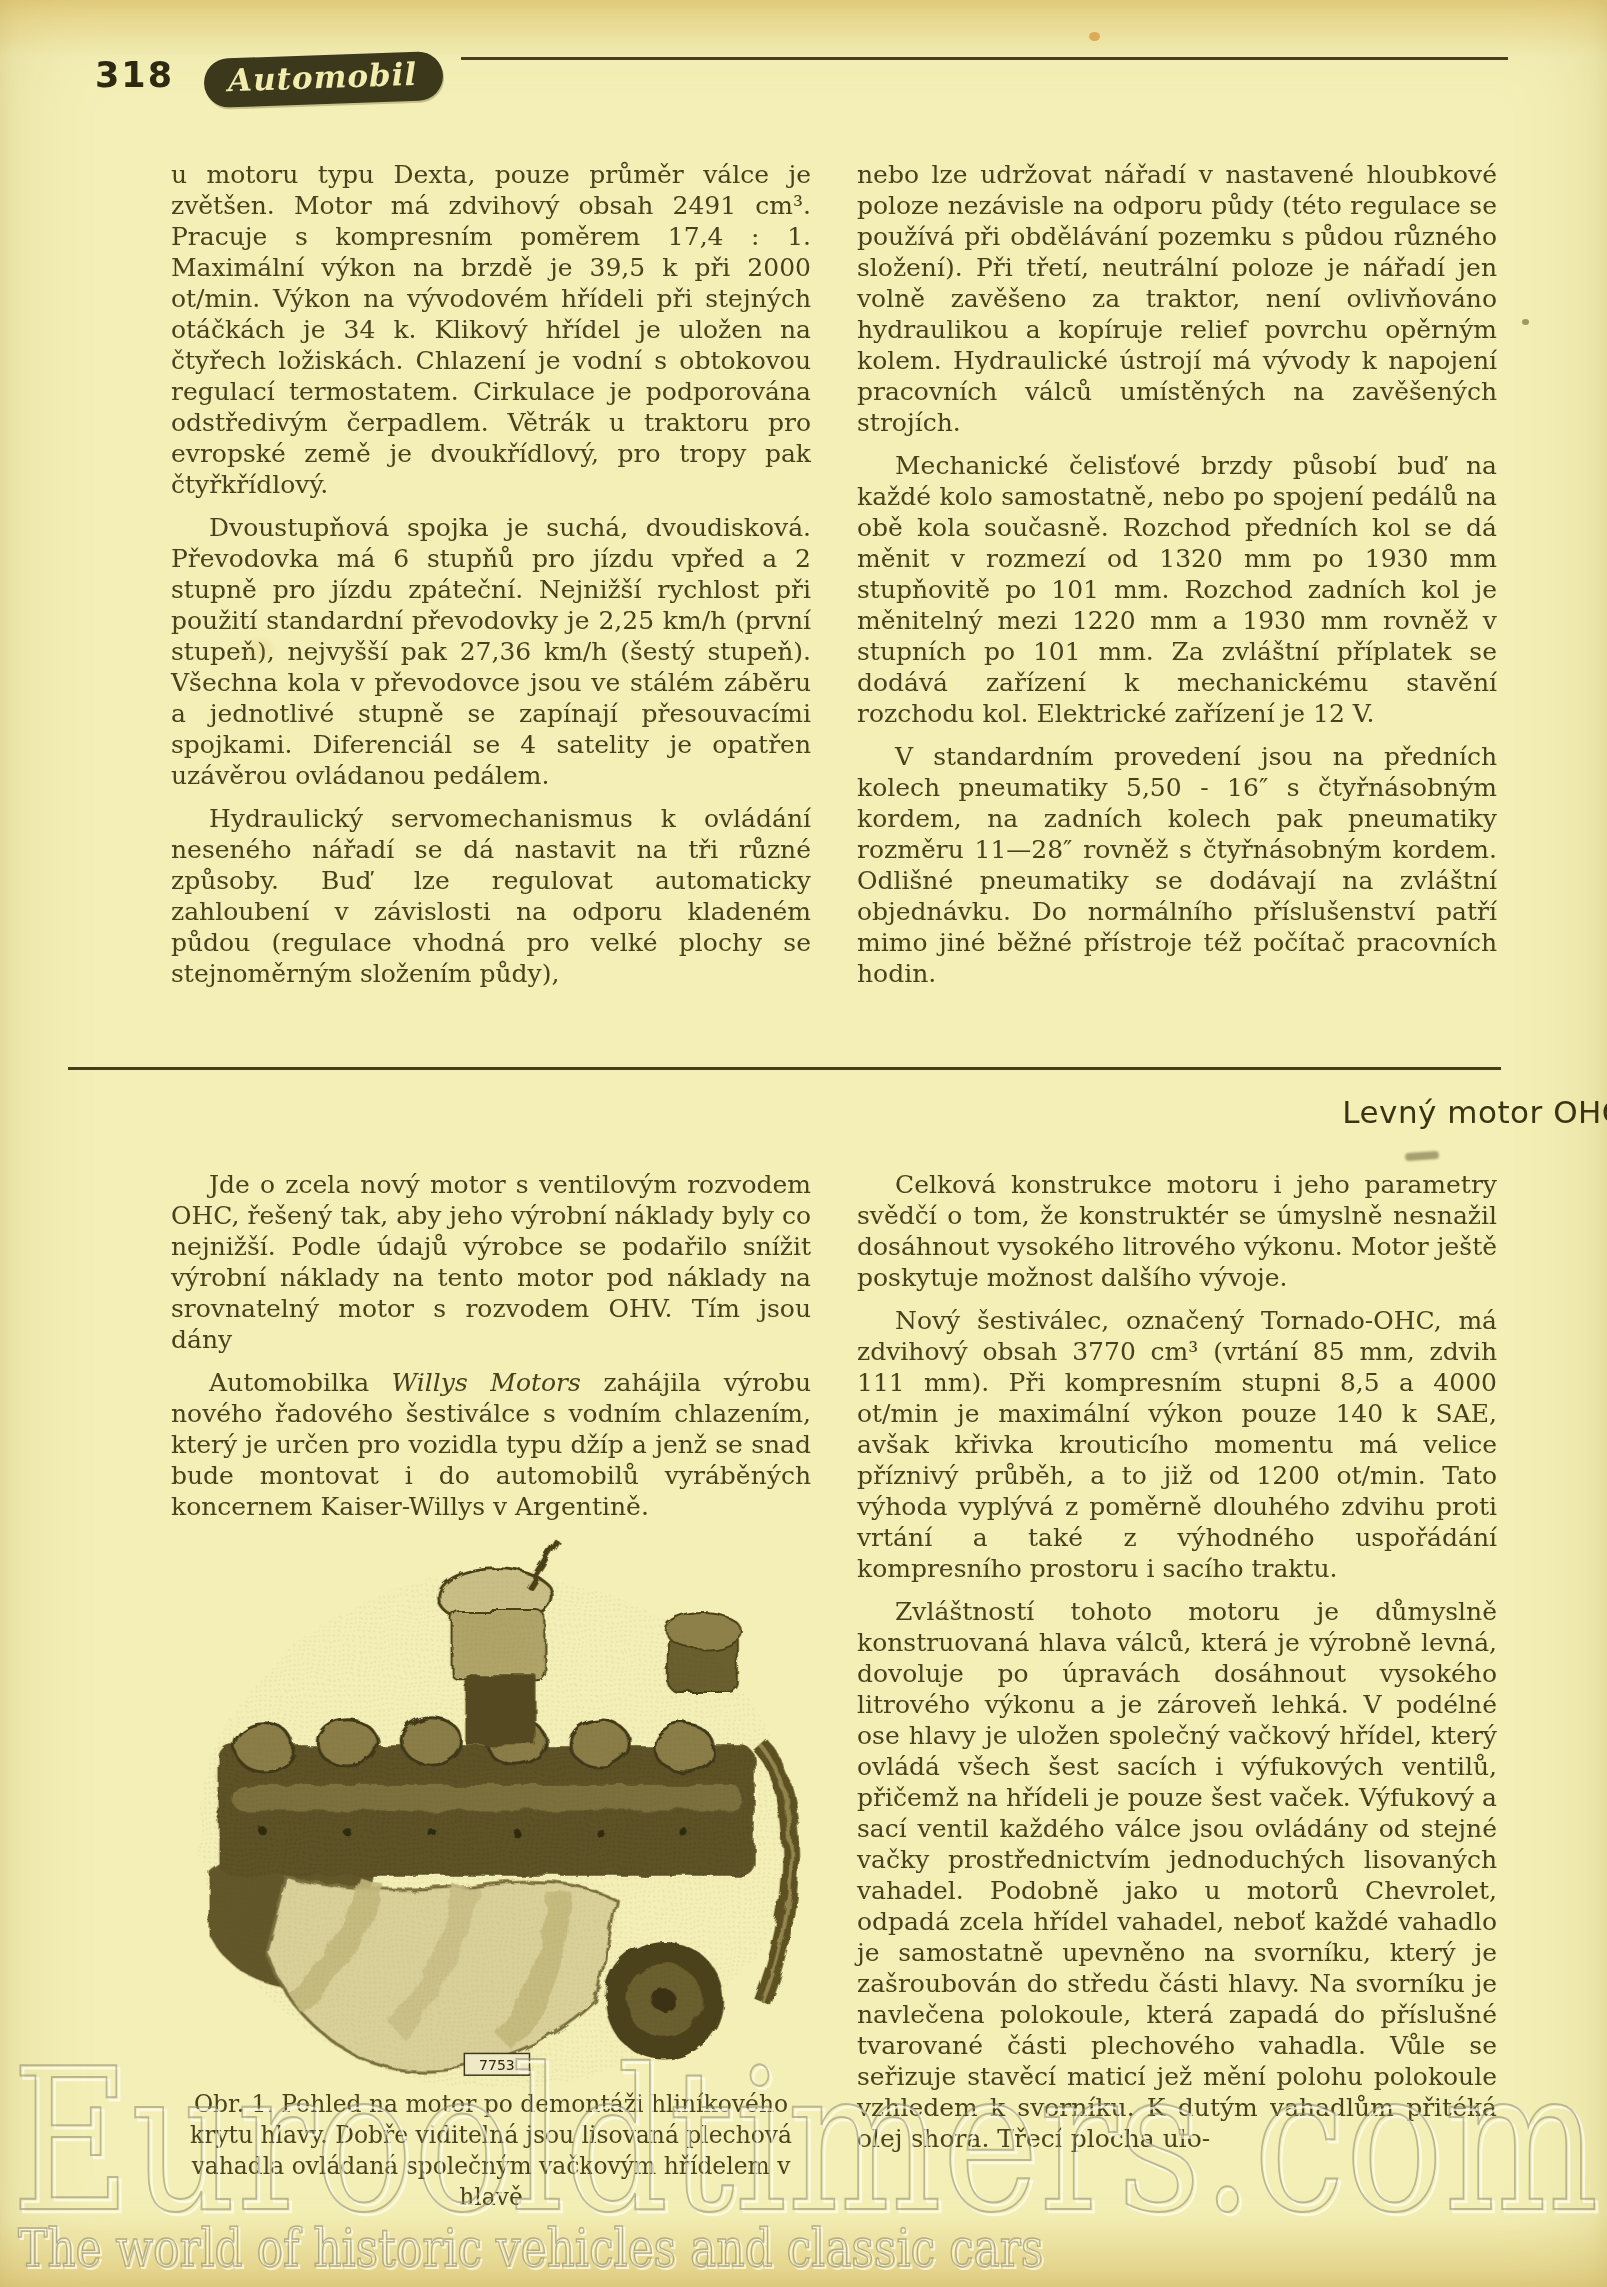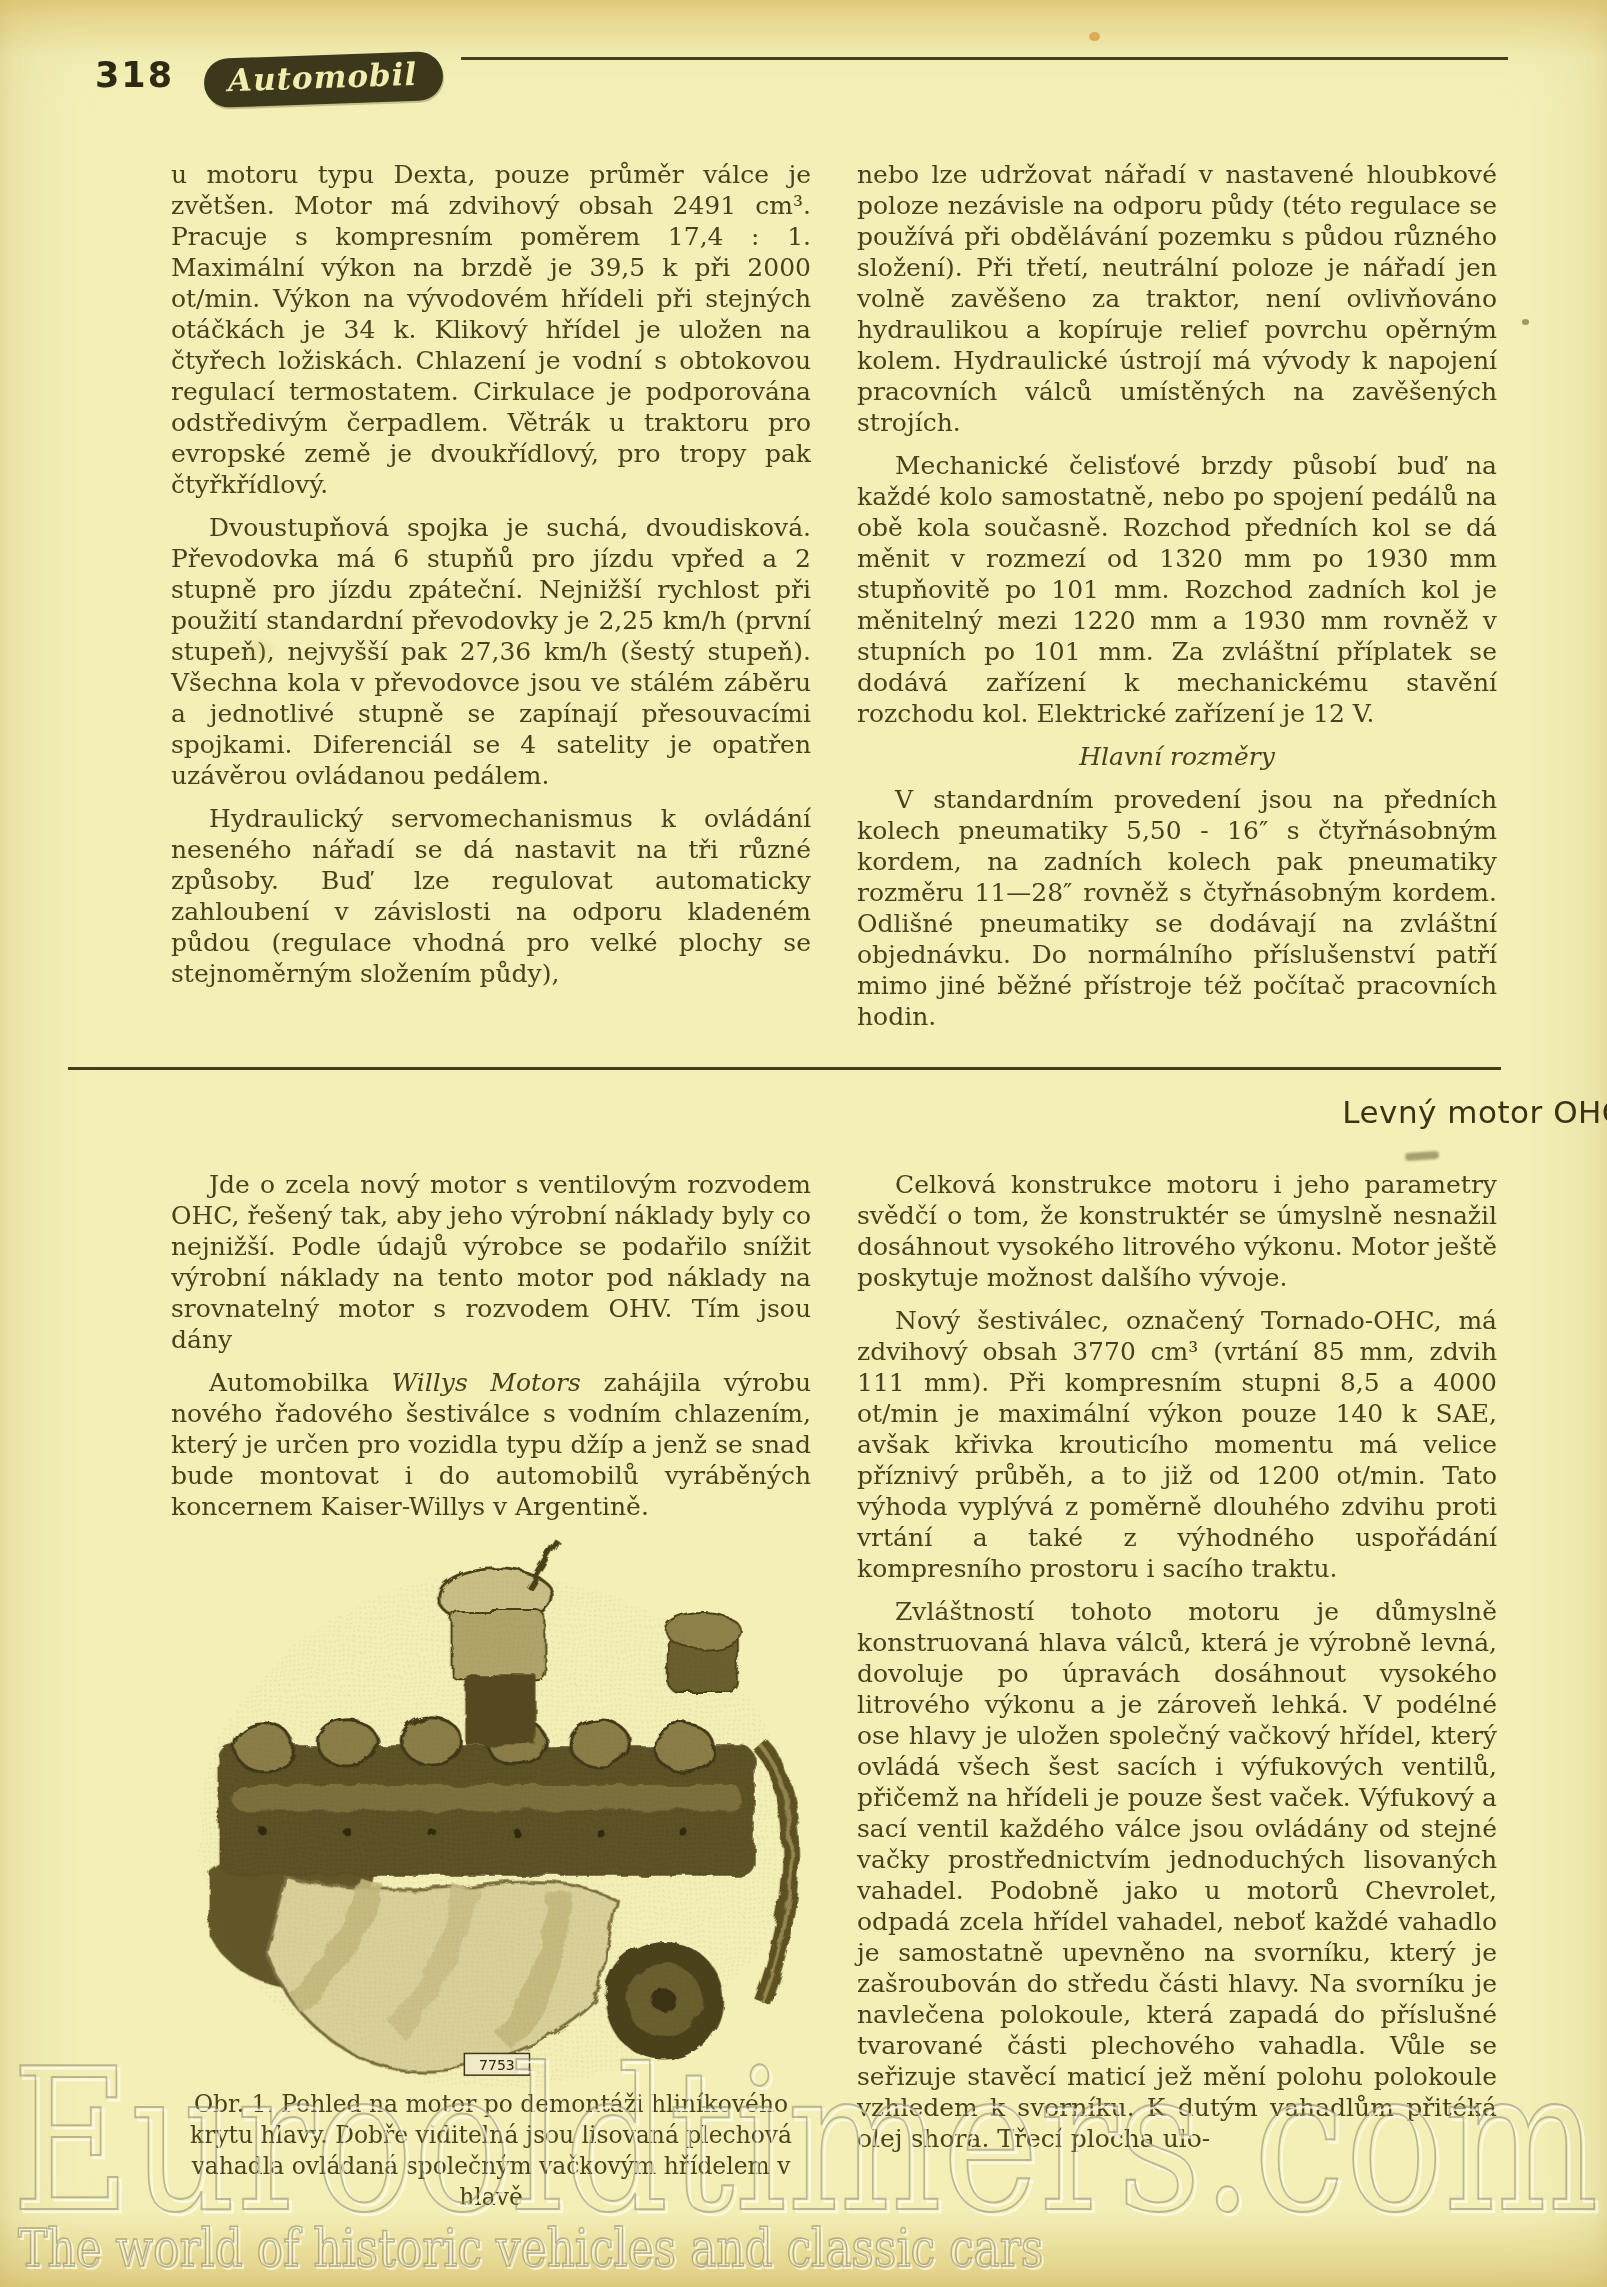--- a/index.html
+++ b/index.html
@@ -59,21 +59,20 @@
 
 <div class="col" id="sec1-left">
   <p>u motoru typu Dexta, pouze průměr válce je zvětšen. Motor má zdvihový obsah 2491 cm³. Pracuje s kompresním poměrem 17,4 : 1. Maximální výkon na brzdě je 39,5 k při 2000 ot/min. Výkon na vývodovém hřídeli při stejných otáčkách je 34 k. Klikový hřídel je uložen na čtyřech ložiskách. Chlazení je vodní s obtokovou regulací termostatem. Cirkulace je podporována odstředivým čerpadlem. Větrák u traktoru pro evropské země je dvoukřídlový, pro tropy pak čtyřkřídlový.</p>
   <p class="ind">Dvoustupňová spojka je suchá, dvoudisková. Převodovka má 6 stupňů pro jízdu vpřed a 2 stupně pro jízdu zpáteční. Nejnižší rychlost při použití standardní převodovky je 2,25 km/h (první stupeň), nejvyšší pak 27,36 km/h (šestý stupeň). Všechna kola v převodovce jsou ve stálém záběru a jednotlivé stupně se zapínají přesouvacími spojkami. Diferenciál se 4 satelity je opatřen uzávěrou ovládanou pedálem.</p>
   <p class="ind">Hydraulický servomechanismus k ovládání neseného nářadí se dá nastavit na tři různé způsoby. Buď lze regulovat automaticky zahloubení v závislosti na odporu kladeném půdou (regulace vhodná pro velké plochy se stejnoměrným složením půdy),</p>
 </div>
 
 <div class="col" id="sec1-right">
   <p>nebo lze udržovat nářadí v nastavené hloubkové poloze nezávisle na odporu půdy (této regulace se používá při obdělávání pozemku s půdou různého složení). Při třetí, neutrální poloze je nářadí jen volně zavěšeno za traktor, není ovlivňováno hydraulikou a kopíruje relief povrchu opěrným kolem. Hydraulické ústrojí má vývody k napojení pracovních válců umístěných na zavěšených strojích.</p>
   <p class="ind">Mechanické čelisťové brzdy působí buď na každé kolo samostatně, nebo po spojení pedálů na obě kola současně. Rozchod předních kol se dá měnit v rozmezí od 1320 mm po 1930 mm stupňovitě po 101 mm. Rozchod zadních kol je měnitelný mezi 1220 mm a 1930 mm rovněž v stupních po 101 mm. Za zvláštní příplatek se dodává zařízení k mechanickému stavění rozchodu kol. Elektrické zařízení je 12 V.</p>
-  <p class="subhead">Hlavní rozměry</p>
   <p class="ind">V standardním provedení jsou na předních kolech pneumatiky 5,50 - 16″ s čtyřnásobným kordem, na zadních kolech pak pneumatiky rozměru 11—28″ rovněž s čtyřnásobným kordem. Odlišné pneumatiky se dodávají na zvláštní objednávku. Do normálního příslušenství patří mimo jiné běžné přístroje též počítač pracovních hodin.</p>
 </div>
 
 <div class="divider"></div>
 <div class="sec2-title">Levný motor OHC</div>
 
 <div class="col" id="sec2-left">
   <p class="ind">Jde o zcela nový motor s ventilovým rozvodem OHC, řešený tak, aby jeho výrobní náklady byly co nejnižší. Podle údajů výrobce se podařilo snížit výrobní náklady na tento motor pod náklady na srovnatelný motor s rozvodem OHV. Tím jsou dány</p>
   <p class="ind"><span>Automobilka </span><span class="it">Willys Motors</span><span> zahájila výrobu nového řadového šestiválce s vodním chlazením, který je určen pro vozidla typu džíp a jenž se snad bude montovat i do automobilů vyráběných koncernem Kaiser-Willys v Argentině.</span></p>
 

